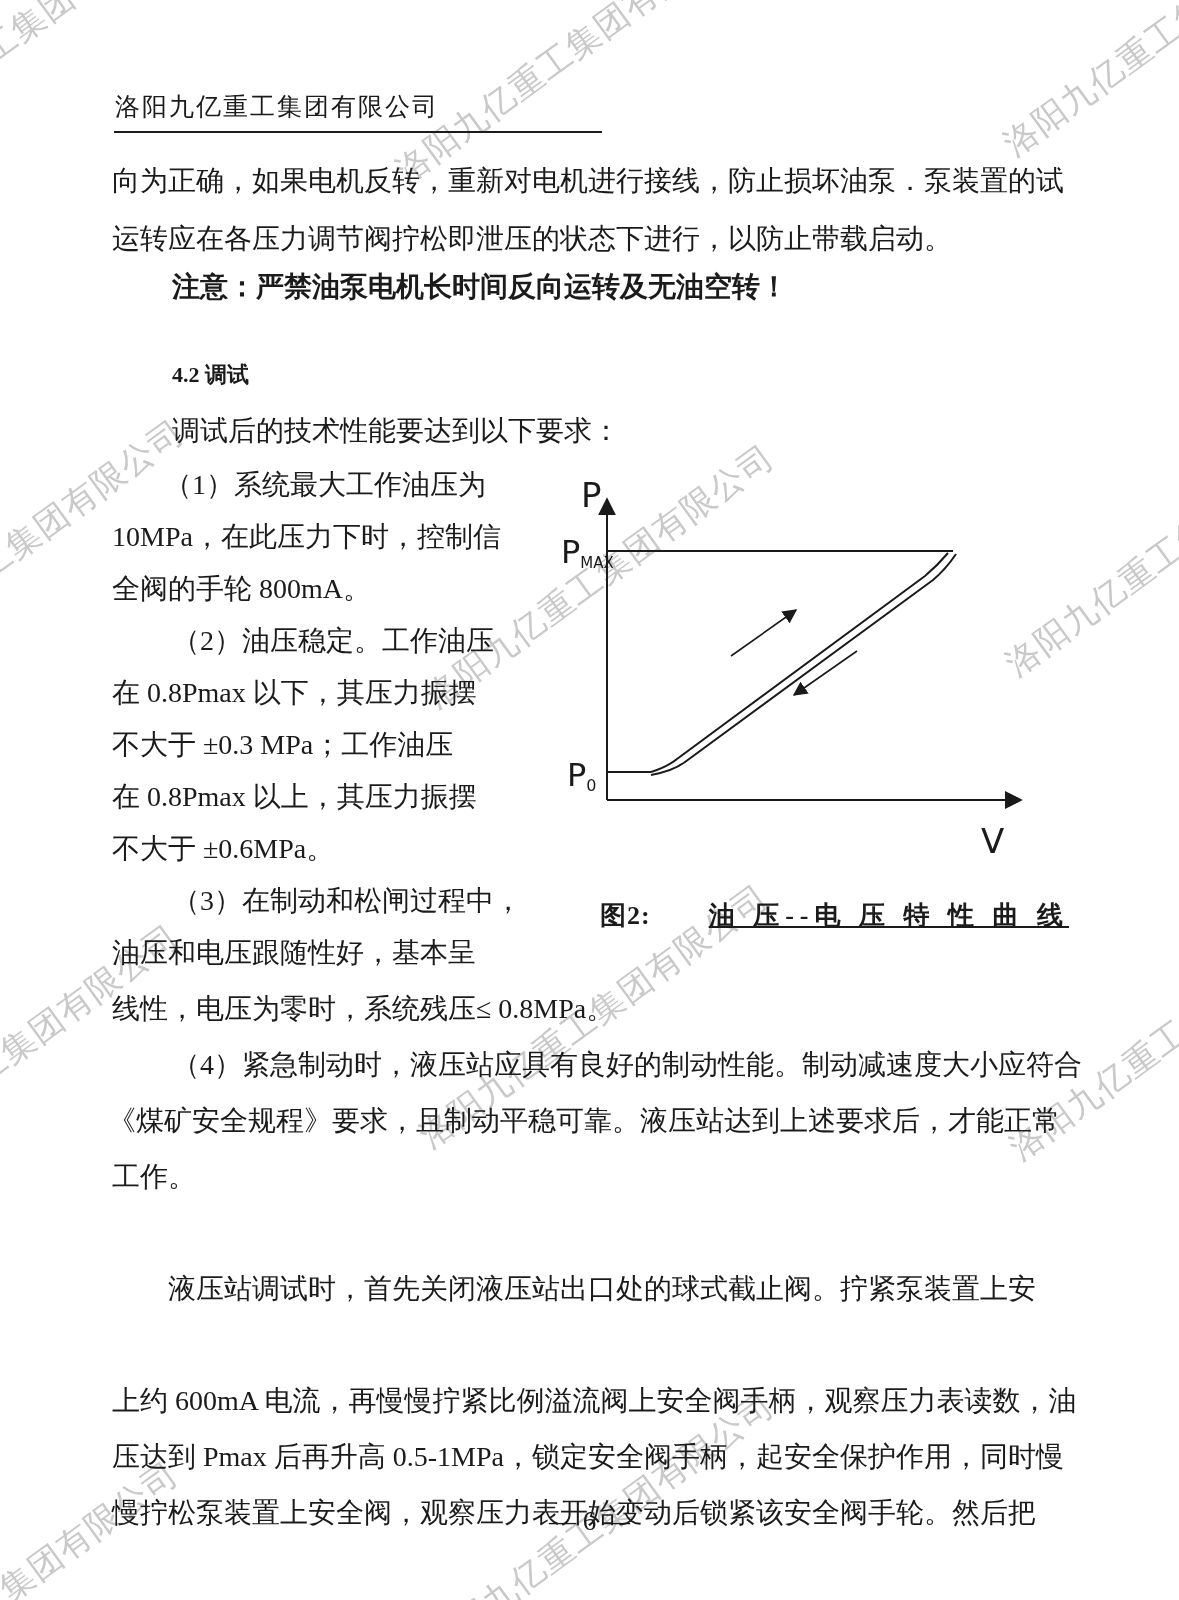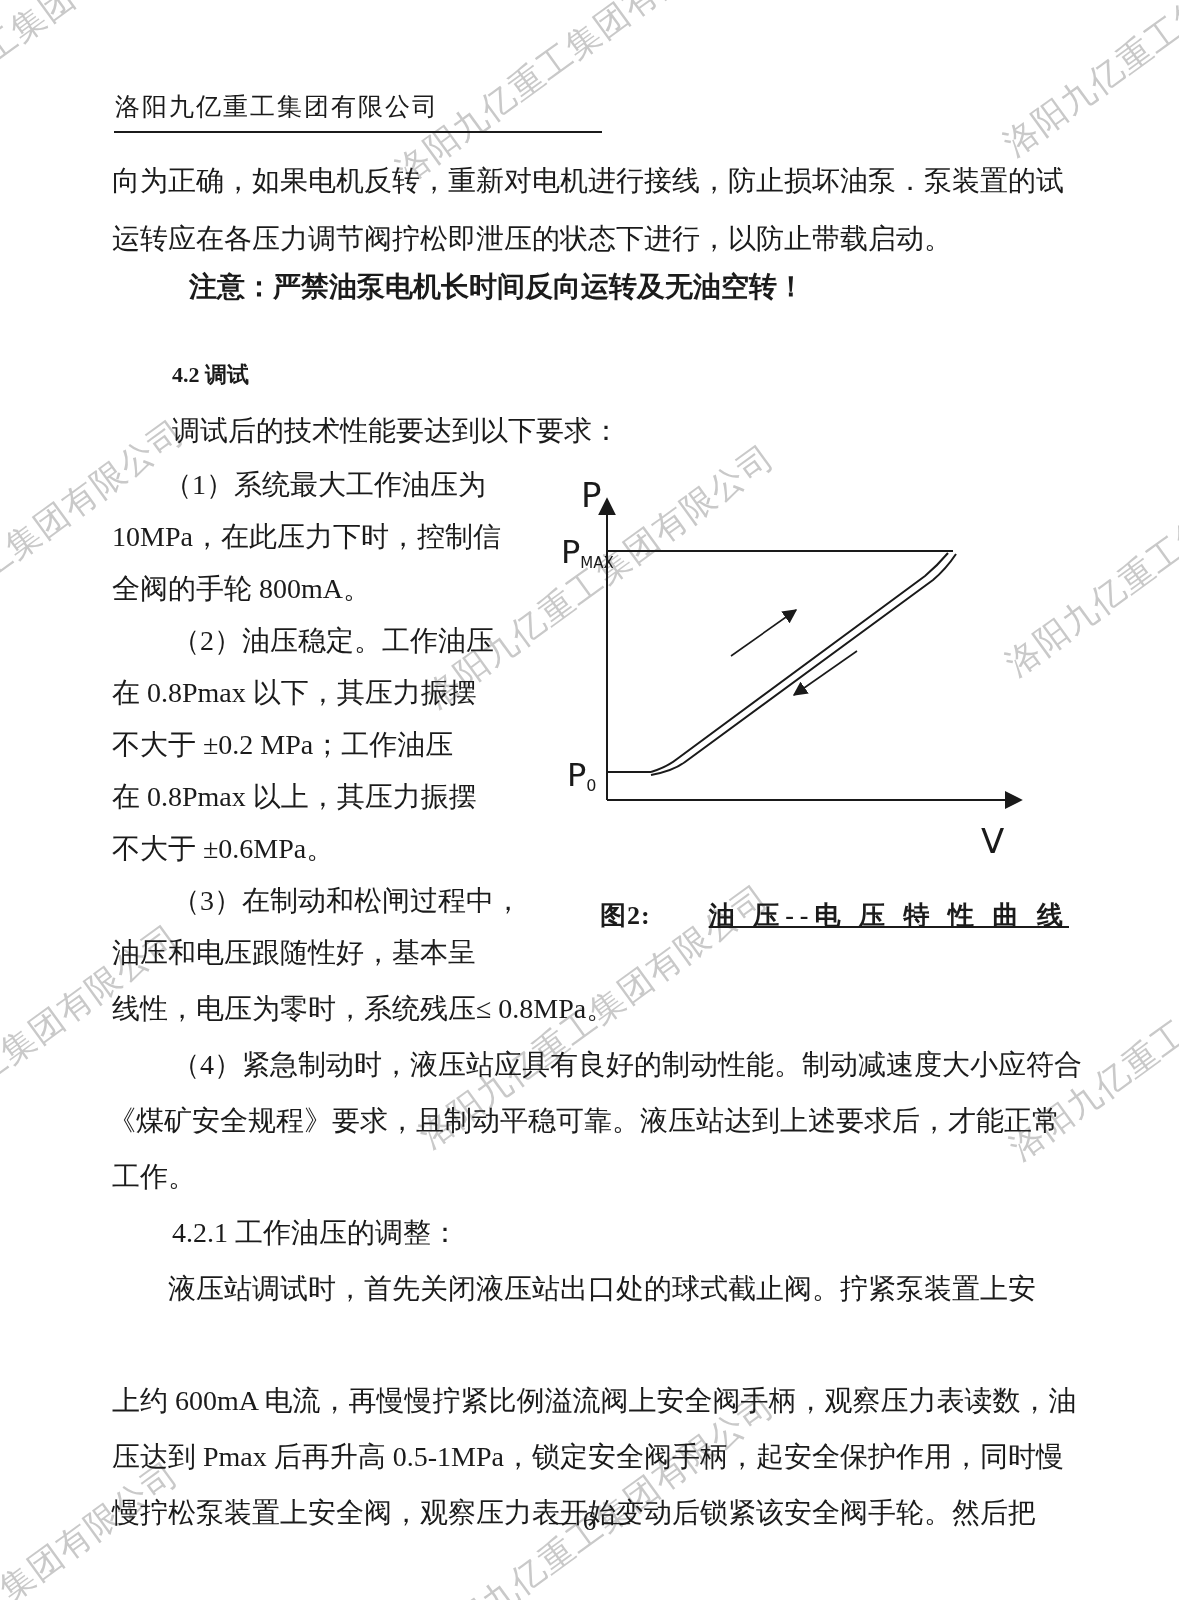--- a/index.html
+++ b/index.html
@@ -78,31 +78,31 @@
   <div class="wm" style="left:430px;top:1631px">洛阳九亿重工集团有限公司</div>
   <div class="wm" style="left:-166px;top:1700px">洛阳九亿重工集团有限公司</div>
 
   <div class="header">
     <span>洛阳九亿重工集团有限公司</span>
   </div>
   <div class="header-rule"></div>
 
   <div class="line" style="top:164px;left:112px">向为正确，如果电机反转，重新对电机进行接线，防止损坏油泵．泵装置的试</div>
   <div class="line" style="top:222px;left:112px">运转应在各压力调节阀拧松即泄压的状态下进行，以防止带载启动。</div>
-  <div class="line bold" style="top:270px;left:189px">注意：严禁油泵电机长时间反向运转及无油空转！</div>
+  <div class="line bold" style="top:270px;left:172px">注意：严禁油泵电机长时间反向运转及无油空转！</div>
 
   <div class="line bold h42" style="top:358px;left:172px">4.2 调试</div>
   <div class="line" style="top:414px;left:172px">调试后的技术性能要达到以下要求：</div>
 
   <div class="line" style="top:468px;left:164px">（1）系统最大工作油压为</div>
   <div class="line" style="top:520px;left:112px">10MPa，在此压力下时，控制信</div>
   <div class="line" style="top:572px;left:112px">全阀的手轮 800mA。</div>
   <div class="line" style="top:624px;left:172px">（2）油压稳定。工作油压</div>
   <div class="line" style="top:676px;left:112px">在 0.8Pmax 以下，其压力振摆</div>
-  <div class="line" style="top:728px;left:112px">不大于 ±0.2  MPa；工作油压</div>
+  <div class="line" style="top:728px;left:112px">不大于 ±0.3  MPa；工作油压</div>
   <div class="line" style="top:780px;left:112px">在 0.8Pmax 以上，其压力振摆</div>
   <div class="line" style="top:832px;left:112px">不大于 ±0.6MPa。</div>
   <div class="line" style="top:884px;left:172px">（3）在制动和松闸过程中，</div>
   <div class="line" style="top:936px;left:112px">油压和电压跟随性好，基本呈</div>
   <div class="line" style="top:992px;left:112px">线性，电压为零时，系统残压≤ 0.8MPa。</div>
 
   <svg class="figure" viewBox="0 0 500 412">
     <defs>
       <marker id="ah" viewBox="0 0 10 10" refX="9" refY="5" markerWidth="9" markerHeight="9" orient="auto-start-reverse">
         <path d="M0,0 L10,5 L0,10 z" fill="#1a1a1a"></path>
@@ -127,21 +127,20 @@
   </svg>
 
   <div class="caption">
     <span class="cap-label">图2:</span><span class="cap-text">油 压--电 压 特 性 曲 线</span>
   </div>
 
   <div class="line" style="top:1048px;left:172px">（4）紧急制动时，液压站应具有良好的制动性能。制动减速度大小应符合</div>
   <div class="line" style="top:1104px;left:108px">《煤矿安全规程》要求，且制动平稳可靠。液压站达到上述要求后，才能正常</div>
   <div class="line" style="top:1160px;left:112px">工作。</div>
 
-  <div class="line" style="top:1216px;left:172px">4.2.1 工作油压的调整：</div>
   <div class="line" style="top:1272px;left:168px">液压站调试时，首先关闭液压站出口处的球式截止阀。拧紧泵装置上安</div>
   <div class="line" style="top:1384px;left:112px">上约 600mA 电流，再慢慢拧紧比例溢流阀上安全阀手柄，观察压力表读数，油</div>
   <div class="line" style="top:1440px;left:112px">压达到 Pmax 后再升高 0.5-1MPa，锁定安全阀手柄，起安全保护作用，同时慢</div>
   <div class="line" style="top:1496px;left:112px">慢拧松泵装置上安全阀，观察压力表开始变动后锁紧该安全阀手轮。然后把</div>
 
   <div class="footer">— 6 —</div>
 
 </div>
 
 </body></html>

